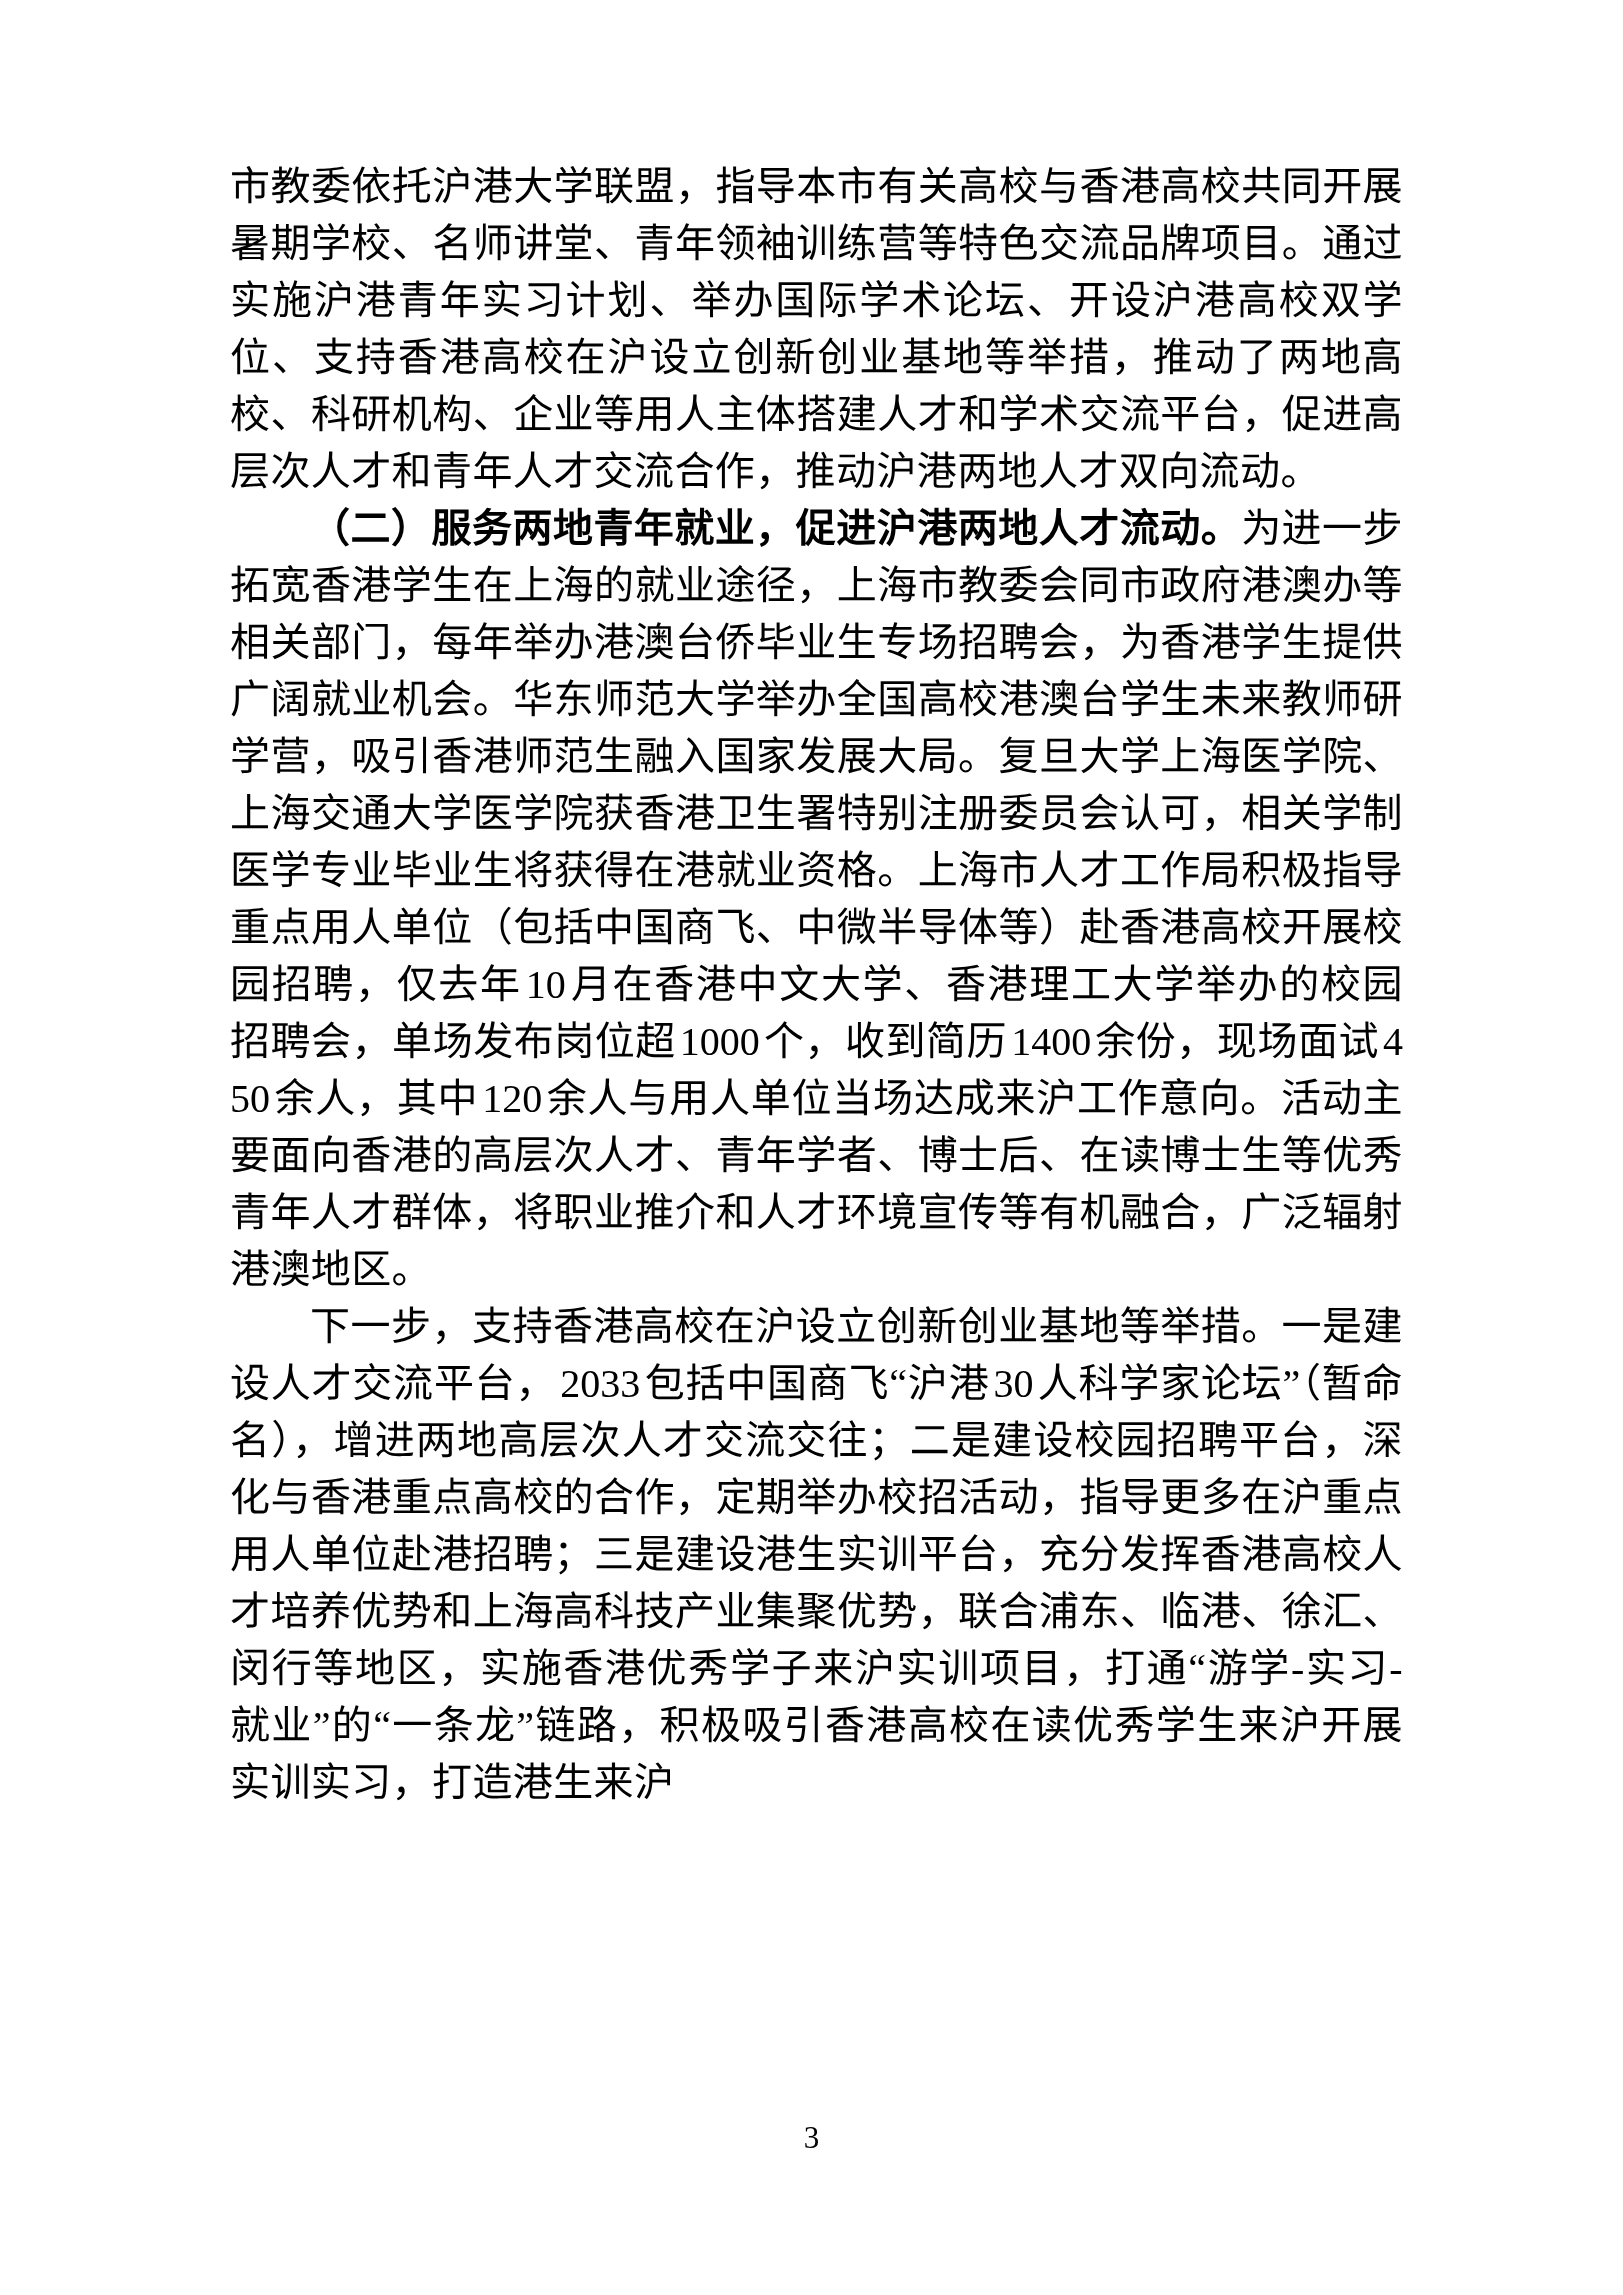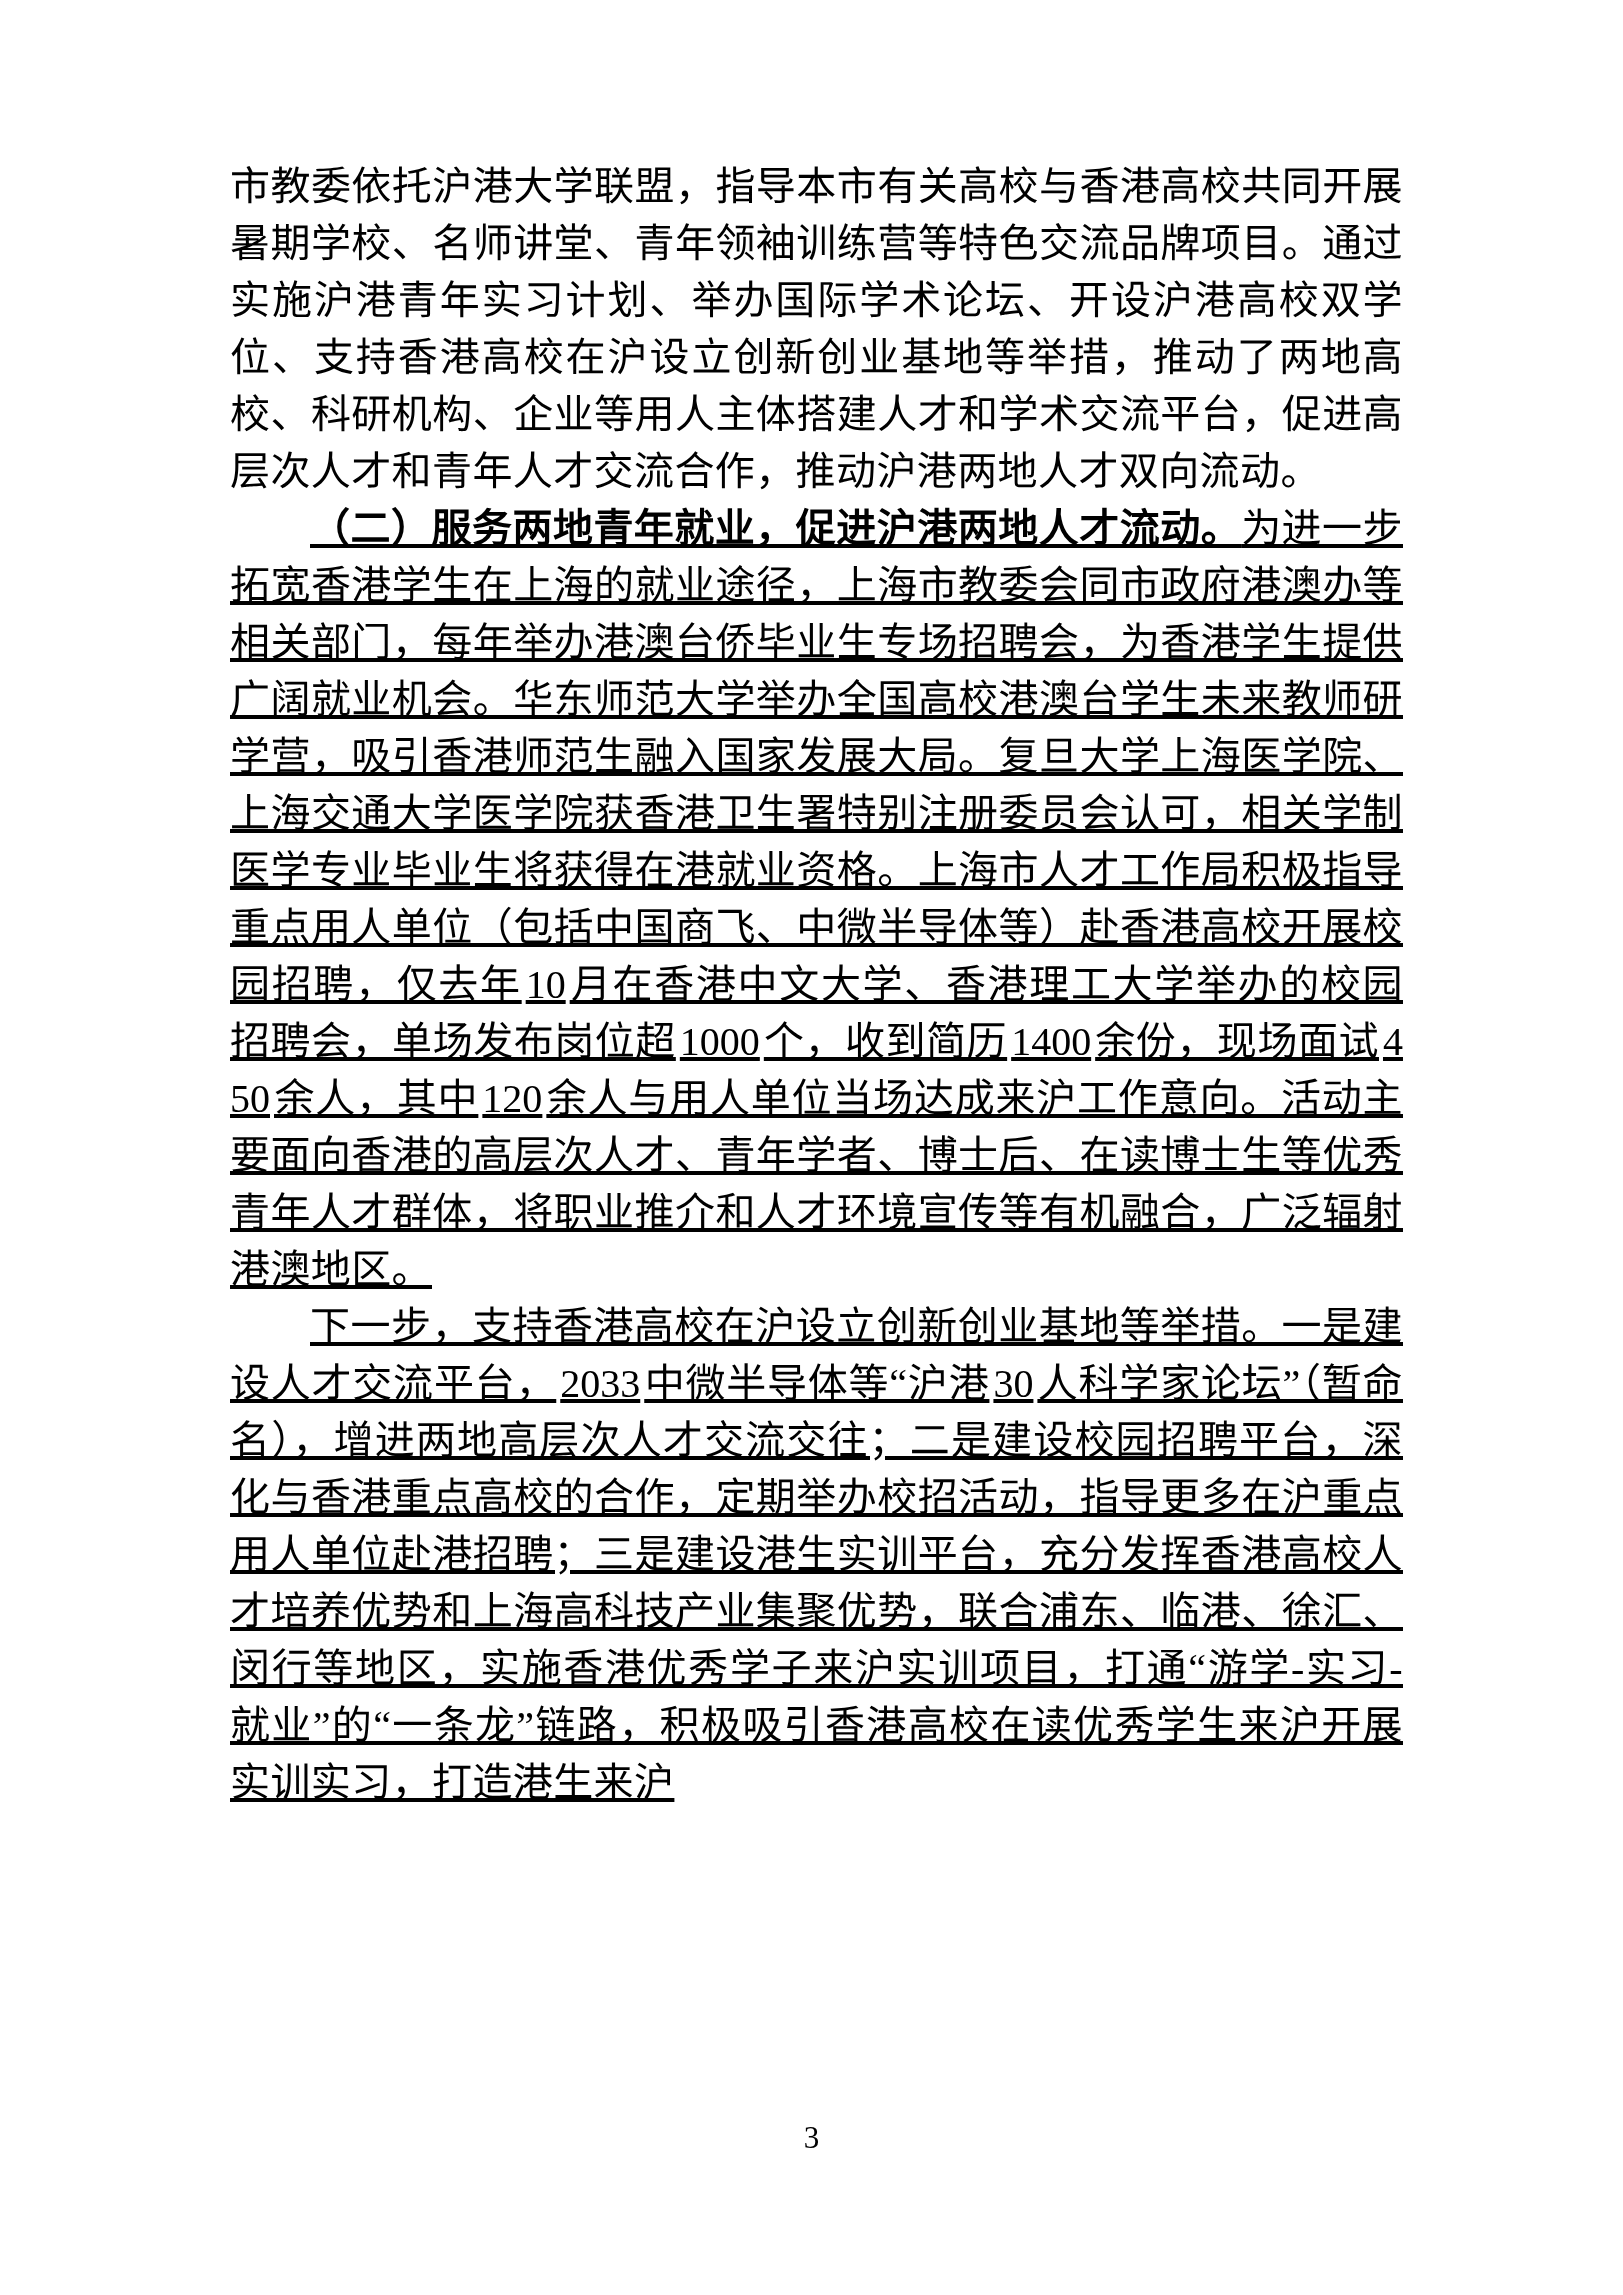--- a/index.html
+++ b/index.html
@@ -36,21 +36,20 @@
     text-justify: inter-ideograph;
     text-align-last: left;
     letter-spacing: 0.4px;
     word-break: break-all;
     font-family: "Liberation Serif", "DejaVu Serif", serif;
     -webkit-font-smoothing: antialiased;
   }
 
   .para.indent {
     text-indent: 2em;
-    text-decoration: underline;
   }
 
   .para.cont {
     text-indent: 0;
   }
 
   .para + .para {
     margin-top: 0;
   }
 
@@ -82,20 +81,20 @@
 <body>
 
 <div class="page">
 
   <div class="doc-body">
 
     <p class="para cont">市教委依托沪港大学联盟，指导本市有关高校与香港高校共同开展暑期学校、名师讲堂、青年领袖训练营等特色交流品牌项目。通过实施沪港青年实习计划、举办国际学术论坛、开设沪港高校双学位、支持香港高校在沪设立创新创业基地等举措，推动了两地高校、科研机构、企业等用人主体搭建人才和学术交流平台，促进高层次人才和青年人才交流合作，推动沪港两地人才双向流动。</p>
 
     <p class="para indent"><span class="lead-bold">（二）服务两地青年就业，促进沪港两地人才流动。</span><span>为进一步拓宽香港学生在上海的就业途径，上海市教委会同市政府港澳办等相关部门，每年举办港澳台侨毕业生专场招聘会，为香港学生提供广阔就业机会。华东师范大学举办全国高校港澳台学生未来教师研学营，吸引香港师范生融入国家发展大局。复旦大学上海医学院、上海交通大学医学院获香港卫生署特别注册委员会认可，相关学制医学专业毕业生将获得在港就业资格。上海市人才工作局积极指导重点用人单位（包括中国商飞、中微半导体等）赴香港高校开展校园招聘，仅去年</span><span class="num">10</span><span>月在香港中文大学、香港理工大学举办的校园招聘会，单场发布岗位超</span><span class="num">1000</span><span>个，收到简历</span><span class="num">1400</span><span>余份，现场面试</span><span class="num">450</span><span>余人，其中</span><span class="num">120</span><span>余人与用人单位当场达成来沪工作意向。活动主要面向香港的高层次人才、青年学者、博士后、在读博士生等优秀青年人才群体，将职业推介和人才环境宣传等有机融合，广泛辐射港澳地区。</span></p>
 
-    <p class="para indent"><span>下一步，支持香港高校在沪设立创新创业基地等举措。一是建设人才交流平台，</span><span class="num">2033</span><span>中微半导体等“沪港</span><span class="num">30</span><span>人科学家论坛”（暂命名），增进两地高层次人才交流交往；二是建设校园招聘平台，深化与香港重点高校的合作，定期举办校招活动，指导更多在沪重点用人单位赴港招聘；三是建设港生实训平台，充分发挥香港高校人才培养优势和上海高科技产业集聚优势，联合浦东、临港、徐汇、闵行等地区，实施香港优秀学子来沪实训项目，打通“游学-实习-就业”的“一条龙”链路，积极吸引香港高校在读优秀学生来沪开展实训实习，打造港生来沪</span></p>
+    <p class="para indent"><span>下一步，支持香港高校在沪设立创新创业基地等举措。一是建设人才交流平台，</span><span class="num">2033</span><span>包括中国商飞“沪港</span><span class="num">30</span><span>人科学家论坛”（暂命名），增进两地高层次人才交流交往；二是建设校园招聘平台，深化与香港重点高校的合作，定期举办校招活动，指导更多在沪重点用人单位赴港招聘；三是建设港生实训平台，充分发挥香港高校人才培养优势和上海高科技产业集聚优势，联合浦东、临港、徐汇、闵行等地区，实施香港优秀学子来沪实训项目，打通“游学-实习-就业”的“一条龙”链路，积极吸引香港高校在读优秀学生来沪开展实训实习，打造港生来沪</span></p>
 
   </div>
 
   <div class="page-number">3</div>
 
 </div>
 
 
 </body></html>

